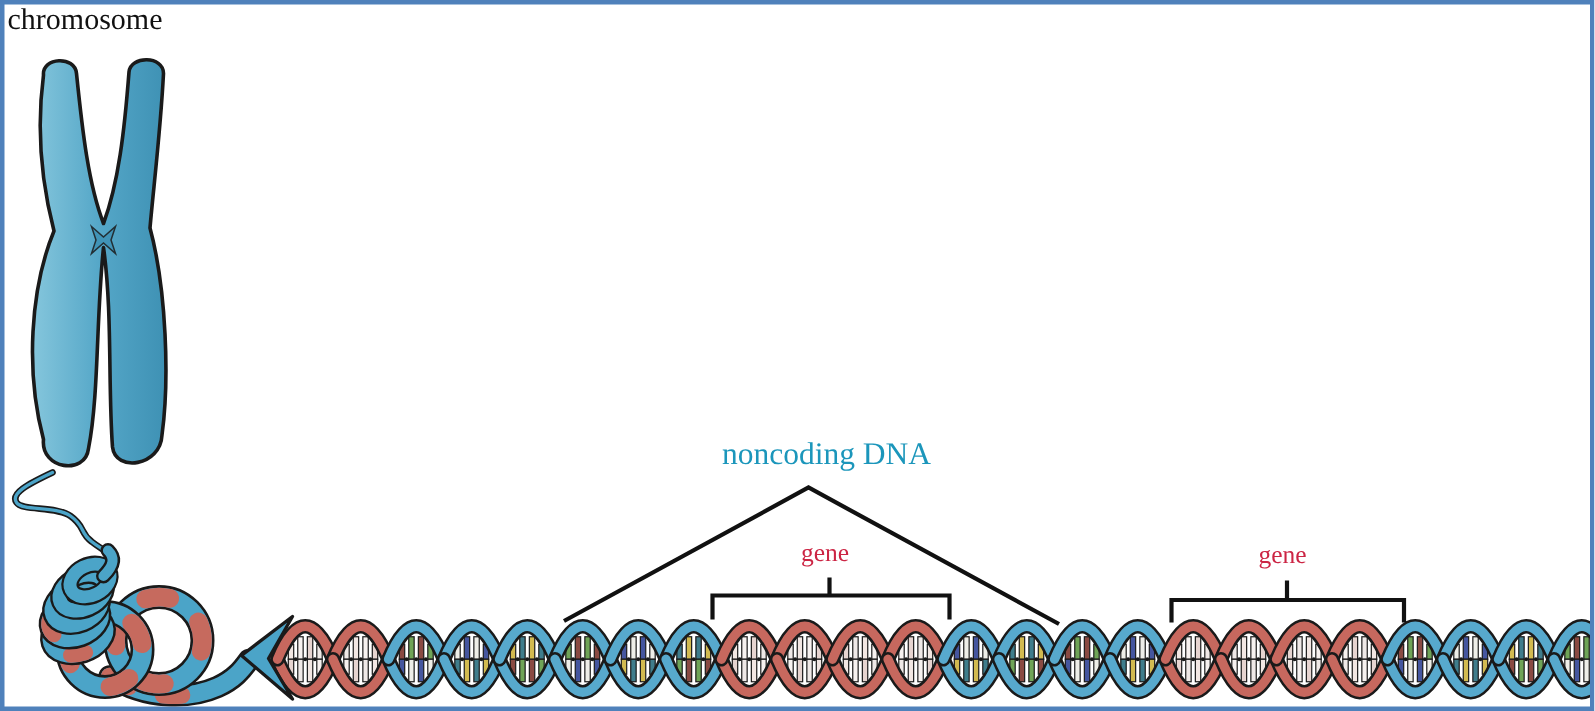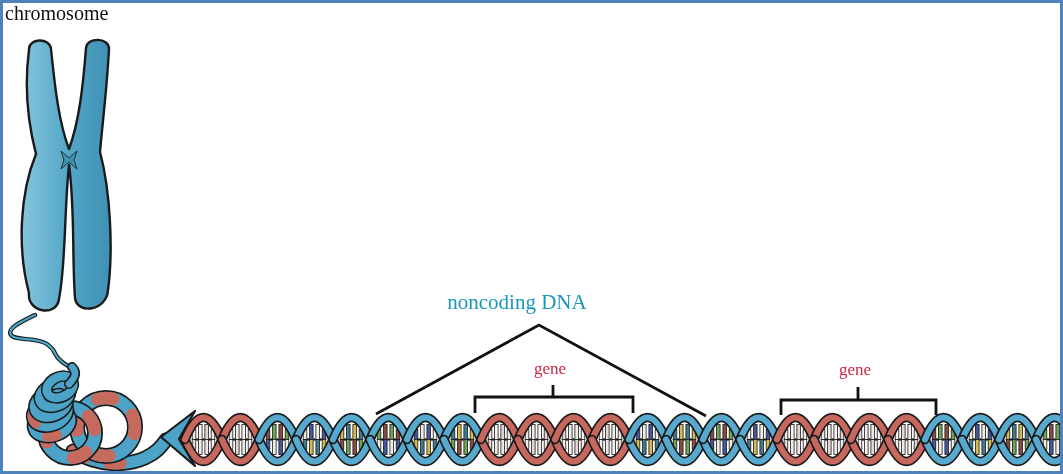--- a/index.html
+++ b/index.html
@@ -3,21 +3,21 @@
 <meta charset="utf-8">
 <style>
   html,body{margin:0;padding:0;background:#fff;font-family:"Liberation Sans",sans-serif;}
   #canvas{
     position:relative;width:1063px;height:474px;box-sizing:border-box;
     border:3px solid var(--border,#4f81bb);background:var(--bg,#fff);overflow:hidden;font-family:Liberation Serif, serif;
   }
   #diagram-svg{position:absolute;inset:0;}
   .lbl{position:absolute;white-space:nowrap;line-height:1.05;}
   .lbl-chromosome{left:2px;top:0px;font-size:20px;color:var(--chr-label,#111);}
-  .lbl-noncoding{left:514px;top:288px;transform:translateX(-50%);font-size:21px;color:var(--nc-label,#1b96bb);}
+  .lbl-noncoding{left:548px;top:288px;transform:translateX(-50%);font-size:21px;color:var(--nc-label,#1b96bb);}
   .lbl-gene{font-size:17px;color:var(--gene-label,#cc2544);transform:translateX(-50%);}
   .lbl-gene-left{left:547px;top:357px;}
   .lbl-gene-right{left:852px;top:358px;}
 </style>
 </head>
 <body>
 
 <div id="canvas">
 
   <svg id="diagram-svg" width="1057" height="468" viewBox="3 3 1057 468" style="left:3px;top:3px">

